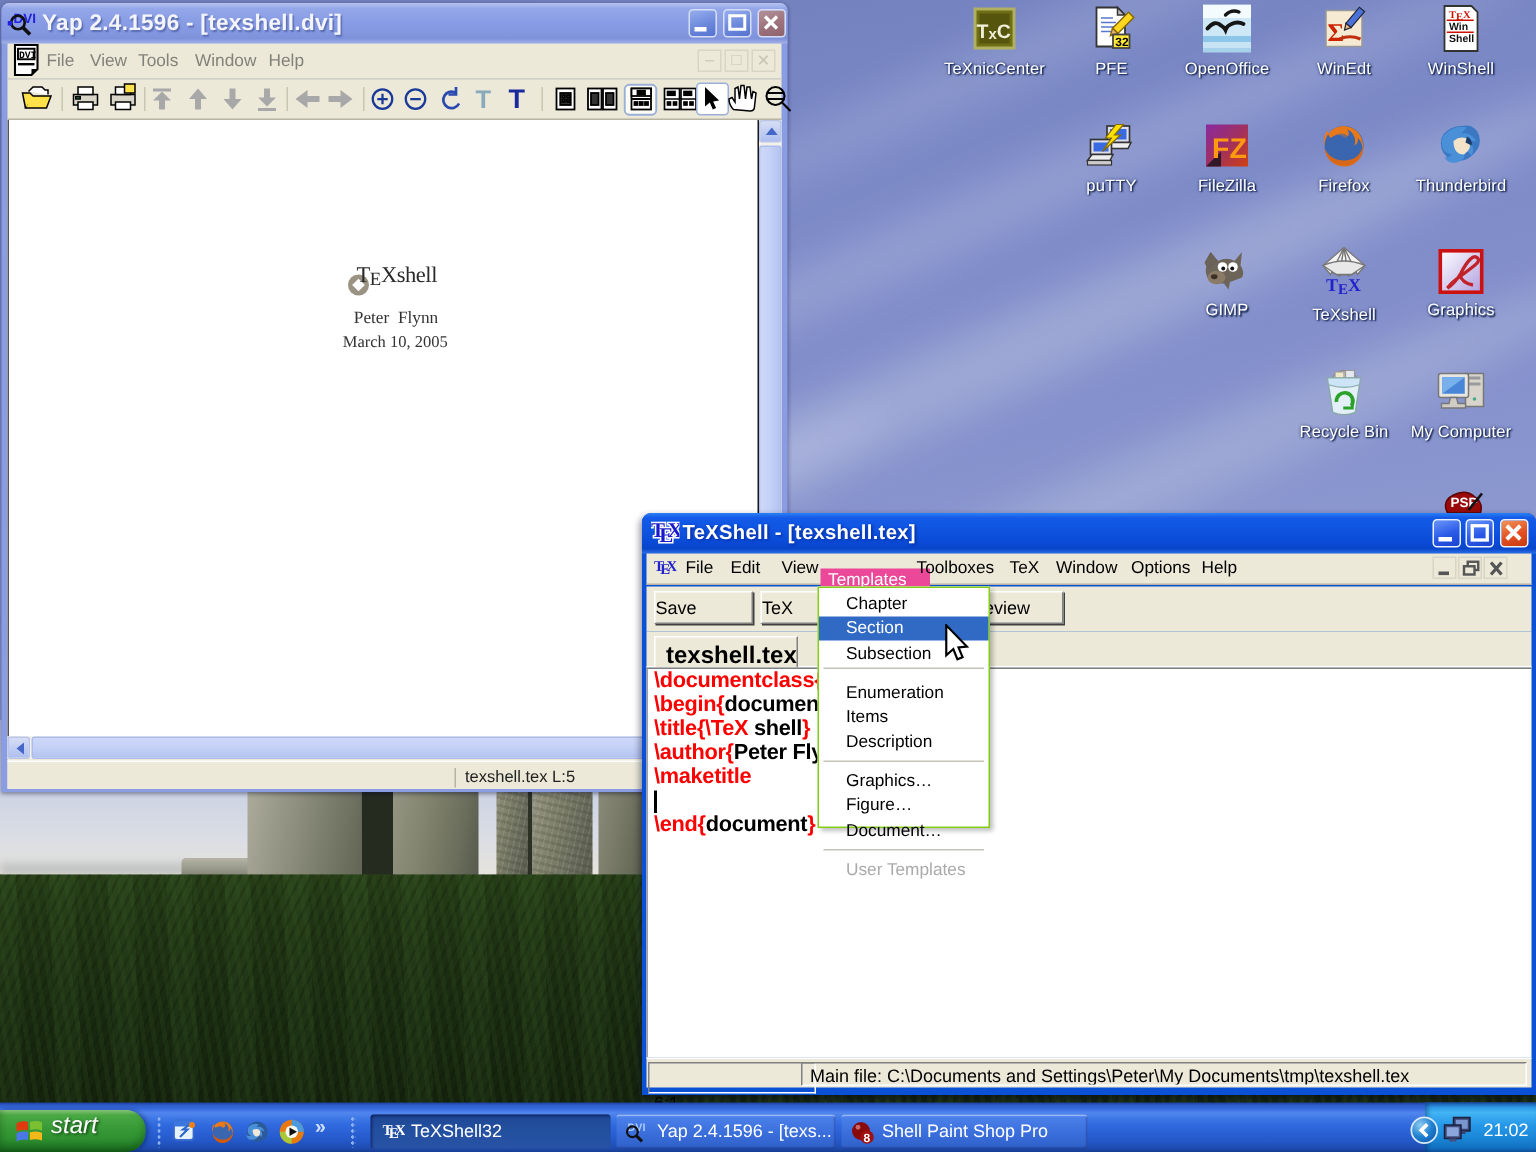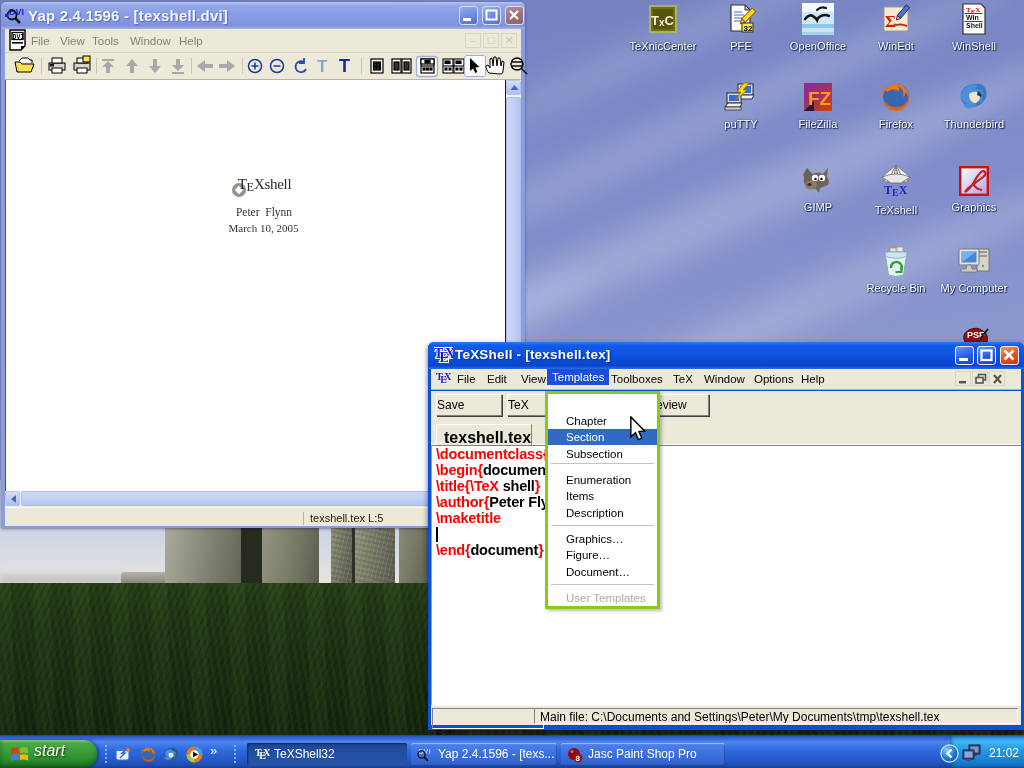--- a/index.html
+++ b/index.html
@@ -76,37 +76,37 @@
 #texwin{left:428px;top:342px;width:596px;height:388px;background:#0a51d5;border-radius:6px 6px 0 0;
  box-shadow:-1px 2px 5px rgba(0,0,40,.45)}
 #textitle{position:absolute;left:0;top:0;width:100%;height:27px;border-radius:6px 6px 0 0;
  background:linear-gradient(180deg,#2a80f4 0%,#135ae8 12%,#0f55e2 40%,#0a4ad6 72%,#0845c8 88%,#2a70e8 100%)}
 #texttext{position:absolute;left:27px;top:5px;color:#fff;font-weight:bold;font-size:13.5px;letter-spacing:0.2px;text-shadow:1px 1px 2px #04289a}
 .xbt{top:4px;background:linear-gradient(160deg,#6a95f8 0%,#2a5ae8 55%,#1a42d0 100%);border-color:#eef2ff}
 .xbtc{position:absolute;width:19px;height:19px;border-radius:3px;border:1px solid #eef2ff;top:4px;
  background:linear-gradient(160deg,#f0955a 0%,#e25022 55%,#c83a10 100%)}
 #texmenu{position:absolute;left:3px;top:27px;width:590px;height:21px;border-bottom:1px solid #b8b4a4}
 .xmi{position:absolute;top:4px;font-size:11.5px;color:#000}
-.xmi.sel{background:#1d4ed8;color:#fff;padding:2px 5px 0 5px;margin-left:-5px;height:16px;top:0}
+.xmi.sel{background:#ec4899;color:#fff;padding:2px 16px 0 5px;margin-left:-5px;height:16px;top:10px}
 .mdib{position:absolute;top:2px;width:16px;height:15px;background:#ece9d8;border:1px solid #d8d5c6}
 #textools{position:absolute;left:3px;top:49px;width:590px;height:30px}
 .xbtn{position:absolute;top:3px;height:22px;background:#ece9d8;font-size:12px;color:#000;text-align:left;padding-top:3px;
  border-top:1.5px solid #fff;border-left:1.5px solid #fff;border-right:1.5px solid #808080;border-bottom:1.5px solid #808080;box-shadow:1px 1px 0 #404040}
 #textabs{position:absolute;left:3px;top:79px;width:590px;height:24px;border-bottom:1px solid #fff}
 #textab{position:absolute;left:5px;top:3px;width:96px;height:21px;background:#ece9d8;font-size:16px;font-weight:bold;padding:4px 0 0 7px;
  border-top:1.5px solid #fff;border-left:1.5px solid #fff;border-right:1.5px solid #808080}
 #texedit{position:absolute;left:3px;top:103px;width:590px;height:260px;background:#fff;border-top:1px solid #808080;border-left:1px solid #a0a0a0}
 .cl{position:relative;height:16px;font-size:14.5px;font-weight:bold;color:#000;padding-left:4px;white-space:pre;letter-spacing:-0.2px}
 .cl .r{color:#f00}
 #caret{position:absolute;left:4px;top:1px;width:1.5px;height:15px;background:#000}
 #texstatus{position:absolute;left:3px;top:363px;width:590px;height:20px;border-top:1px solid #fff}
 #sts1{position:absolute;left:1px;top:2px;width:112px;height:16px;font-size:12px;padding:19px 0 0 3px;border:1px solid;border-color:#808080 #fff #fff #808080}
 #sts2{position:absolute;left:103px;top:2px;width:484px;height:16px;font-size:12px;padding:1px 0 0 5px;border:1px solid;border-color:#808080 #fff #fff #808080;white-space:nowrap;overflow:hidden}
 
-#dropmenu{left:545px;top:391px;width:115px;height:218px;background:#fff;border:3px solid #84cc16;box-shadow:2px 2px 3px rgba(0,0,0,.25);padding-top:18px}
+#dropmenu{left:545px;top:391px;width:115px;height:161px;background:#fff;border:1px solid #84cc16;box-shadow:2px 2px 3px rgba(0,0,0,.25);padding-top:2px}
 .mi{position:relative;height:16.7px;font-size:11.5px;color:#000;padding:2.5px 0 0 18px}
 .mi.hl{background:#316ac5;color:#fff}
 .mi.gray{color:#aaa}
 .msep{height:9px;position:relative}
 .msep:after{content:"";position:absolute;left:3px;right:3px;top:4px;height:1px;background:#c5c2b8}
 .msep.s1:after{top:1px}
 #psp{position:absolute;left:961px;top:327px;width:30px;height:15px}
 
 #mcursor{position:absolute;left:629px;top:416px;z-index:50}
 </style></head>
@@ -643,21 +643,21 @@
         </svg>
         <span class="tklb">Yap 2.4.1596 - [texs...</span>
       </div>
     <div class="tkbtn" style="left:561px;width:164px" id="tk3">
         <svg width="16" height="16" style="position:absolute;left:6px;top:4px" viewBox="0 0 16 16">
           <circle cx="7" cy="7" r="6" fill="#8a0a0a"></circle>
           <circle cx="5" cy="4.5" r="1.6" fill="#c86a6a"></circle>
           <circle cx="11" cy="11" r="4.5" fill="#a01010"></circle>
           <text x="8.6" y="14" font-size="8" font-weight="bold" fill="#fff" font-family="Liberation Sans">8</text>
         </svg>
-        <span class="tklb">Jasc Paint Shop Pro</span>
+        <span class="tklb">Shell Paint Shop Pro</span>
       </div>
     <div id="tray">
       <svg width="19" height="19" style="position:absolute;left:-10px;top:9px" viewBox="0 0 19 19">
         <defs>
             <radialGradient id="chg" cx="0.35" cy="0.3" r="0.9">
               <stop offset="0" stop-color="#8ecdf2"></stop>
               <stop offset="0.5" stop-color="#2080d0"></stop>
               <stop offset="1" stop-color="#0a50a8"></stop>
             </radialGradient>
           </defs>

